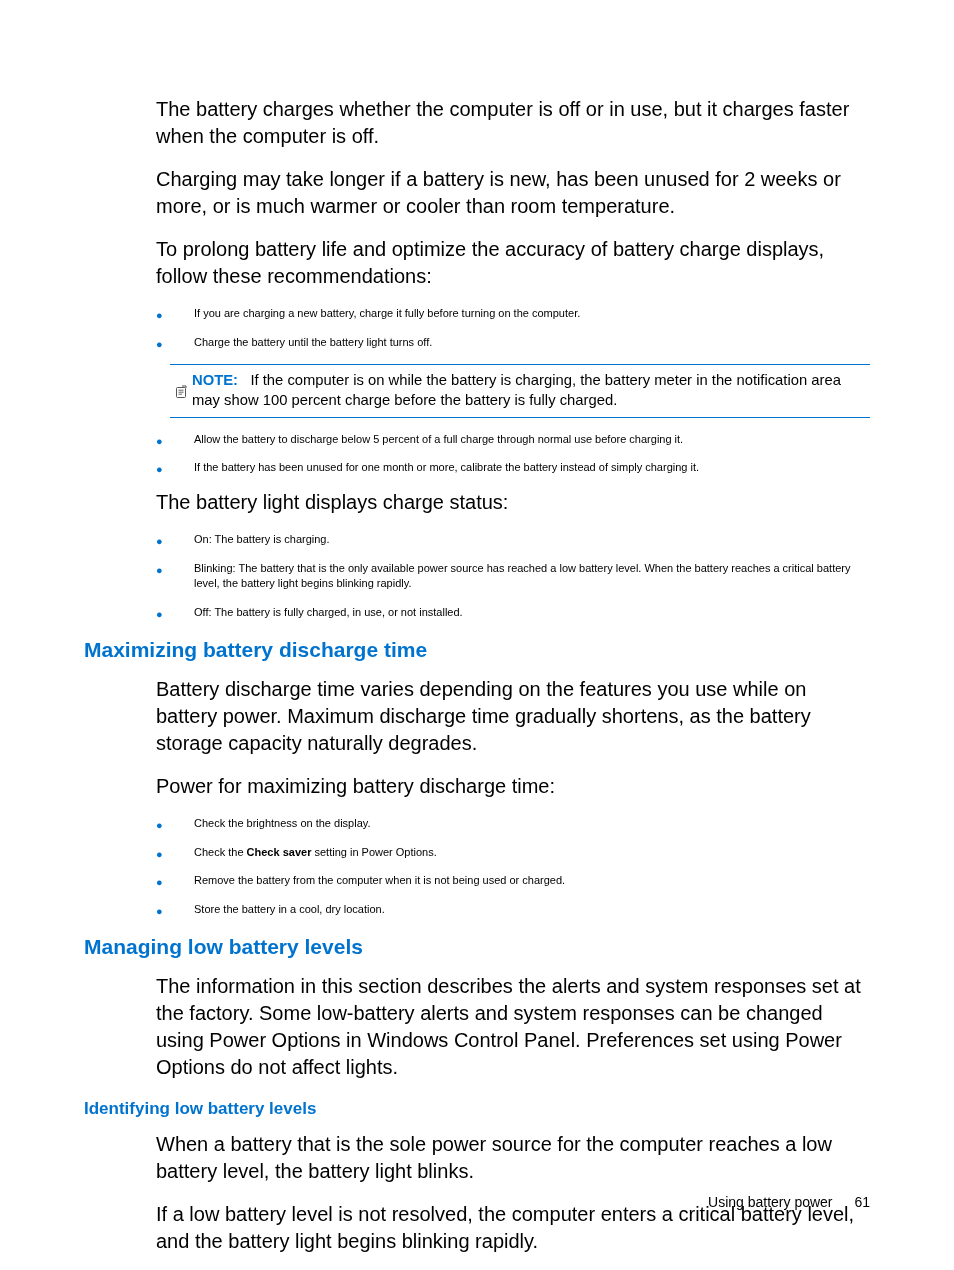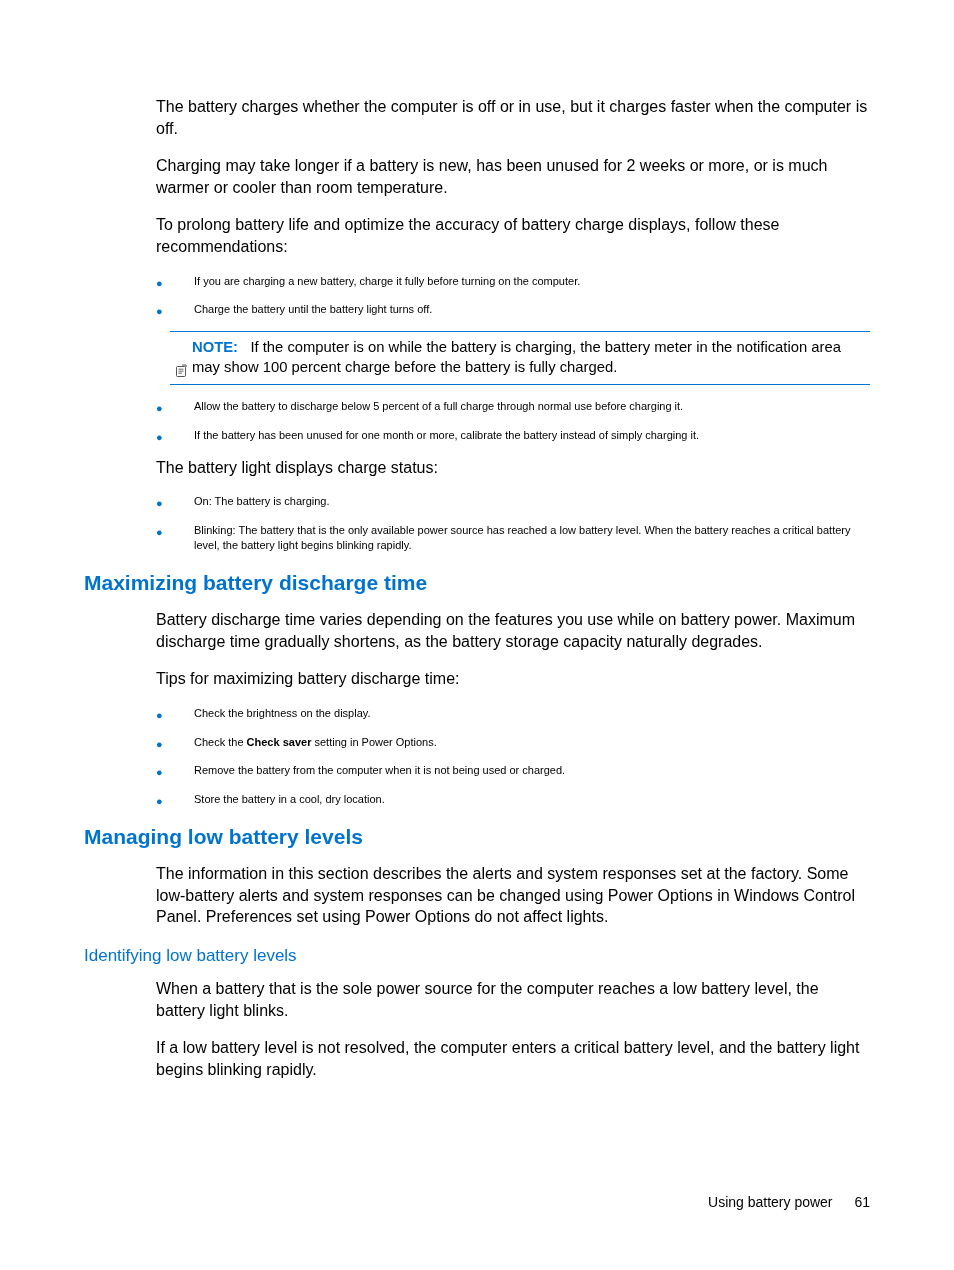--- a/index.html
+++ b/index.html
@@ -11,21 +11,21 @@
       position: relative;
       color: #000;
     }
     .content {
       padding: 96px 84px 0 84px;
     }
     .indent-body {
       margin-left: 72px;
     }
     p {
-      font-size: 16px;
+      font-size: 20px;
       line-height: 1.35;
       margin-bottom: 16px;
     }
     ul {
       list-style: none;
       margin-bottom: 10px;
     }
     ul li {
       position: relative;
       font-size: 11px;
@@ -42,21 +42,21 @@
       font-size: 11px;
     }
     .note-box {
       border-top: 1px solid #0073cf;
       border-bottom: 1px solid #0073cf;
       padding: 6px 0 6px 0;
       margin: 0 0 14px 14px;
       font-size: 14.8px;
       line-height: 1.35;
       display: flex;
-      align-items: flex-end;
+      align-items: center;
     }
     .note-icon {
       flex-shrink: 0;
       width: 22px;
       display: flex;
       justify-content: center;
       padding-top: 2px;
     }
     .note-body {
       flex: 1;
@@ -68,21 +68,21 @@
     h2 {
       color: #0073cf;
       font-size: 21px;
       font-weight: bold;
       margin-top: 18px;
       margin-bottom: 14px;
     }
     h3 {
       color: #0073cf;
       font-size: 17px;
-      font-weight: normal;
+      font-weight: bold;
       margin-top: 18px;
       margin-bottom: 12px;
     }
     .bold { font-weight: bold; }
     .footer {
       position: absolute;
       bottom: 60px;
       right: 84px;
       font-size: 14px;
     }
@@ -115,27 +115,28 @@
       </span>
     </div>
     <ul>
       <li>Allow the battery to discharge below 5 percent of a full charge through normal use before charging it.</li>
       <li>If the battery has been unused for one month or more, calibrate the battery instead of simply charging it.</li>
     </ul>
     <p>The battery light displays charge status:</p>
     <ul>
       <li>On: The battery is charging.</li>
       <li>Blinking: The battery that is the only available power source has reached a low battery level. When the battery reaches a critical battery level, the battery light begins blinking rapidly.</li>
+      <li>Off: The battery is fully charged, in use, or not installed.</li>
     </ul>
   </div>
 
   <h2>Maximizing battery discharge time</h2>
   <div class="indent-body">
     <p>Battery discharge time varies depending on the features you use while on battery power. Maximum discharge time gradually shortens, as the battery storage capacity naturally degrades.</p>
-    <p>Tips for maximizing battery discharge time:</p>
+    <p>Power for maximizing battery discharge time:</p>
     <ul>
       <li>Check the brightness on the display.</li>
       <li><span>Check the </span><span class="bold">Check saver</span><span> setting in Power Options.</span></li>
       <li>Remove the battery from the computer when it is not being used or charged.</li>
       <li>Store the battery in a cool, dry location.</li>
     </ul>
   </div>
 
   <h2>Managing low battery levels</h2>
   <div class="indent-body">

